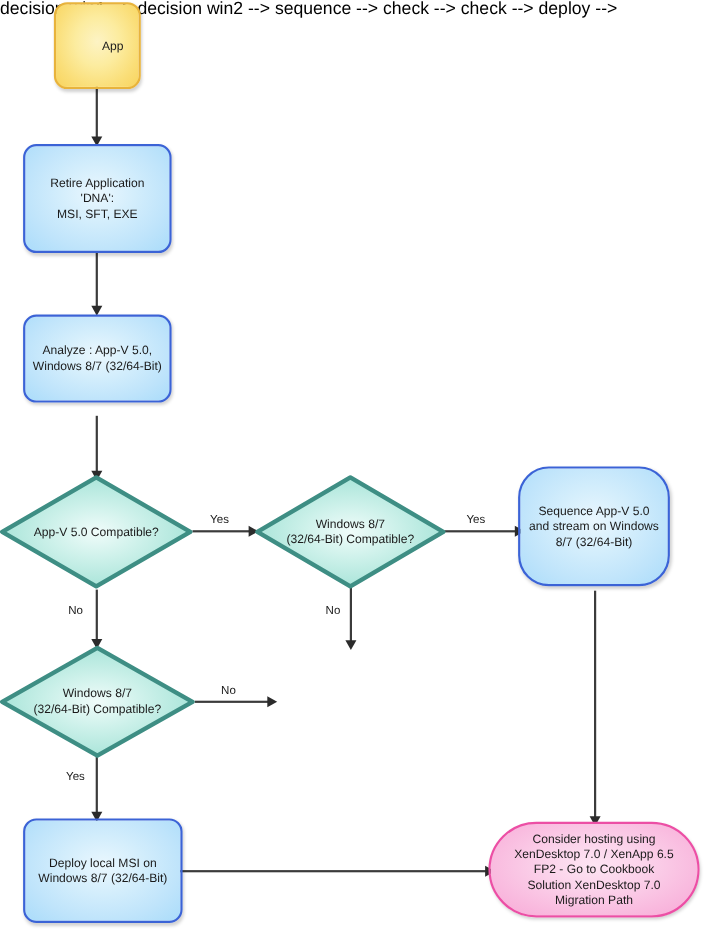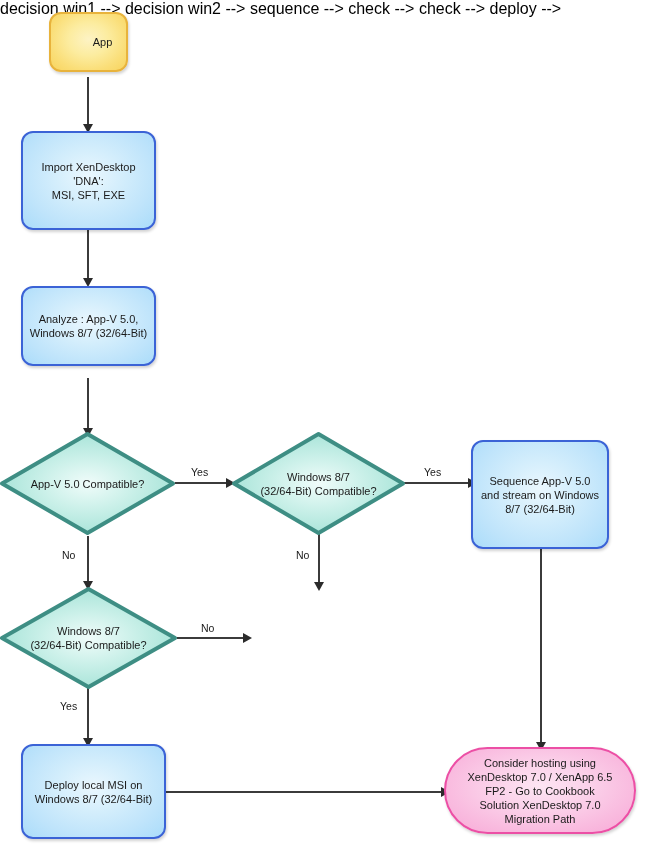--- a/index.html
+++ b/index.html
@@ -159,27 +159,27 @@
   <div class="edge-label" style="left:191px; top:466px;">Yes</div>
   <div class="edge-label" style="left:62px; top:549px;">No</div>
   <div class="edge-label" style="left:424px; top:466px;">Yes</div>
   <div class="edge-label" style="left:296px; top:549px;">No</div>
   <div class="edge-label" style="left:201px; top:622px;">No</div>
   <div class="edge-label" style="left:60px; top:700px;">Yes</div>
 
   
 
   
-  <div class="node start" style="left:49px; top:12px; width:79px; height:60px;padding-left:28px;">
+  <div class="node start" style="left:49px; top:2px; width:79px; height:79px;padding-left:28px;">
     <span class="label">App</span>
   </div>
 
   
   <div class="node process" style="left:21px; top:131px; width:135px; height:99px;">
-    <span class="label">Import XenDesktop 'DNA':
+    <span class="label">Retire Application 'DNA':
 MSI, SFT, EXE</span>
   </div>
 
   
   <div class="node process" style="left:21px; top:286px; width:135px; height:80px;">
     <span class="label">Analyze : App-V 5.0,
 Windows 8/7 (32/64-Bit)</span>
   </div>
 
   
@@ -207,21 +207,21 @@
           <stop offset="100%" stop-color="#9adfd2"></stop>
         </radialGradient>
       </defs>
       <polygon points="87.5,3 172,52.5 87.5,102 3,52.5" fill="url(#tealgrad2)" stroke="#3e8e84" stroke-width="4" stroke-linejoin="round"></polygon>
     </svg>
     <span class="label">Windows 8/7
 (32/64-Bit) Compatible?</span>
   </div>
 
   
-  <div class="node process" style="left:471px; top:440px; width:138px; height:109px;">
+  <div class="node process" style="left:471px; top:424px; width:138px; height:109px;border-radius:28px;">
     <span class="label">Sequence App-V 5.0
 and stream on Windows
 8/7 (32/64-Bit)</span>
   </div>
 
   
 
   
   <div class="node decision" style="left:-1px; top:586px; width:179px; height:104px;">
     <svg class="diamond-bg" viewBox="0 0 179 104" preserveAspectRatio="none">

